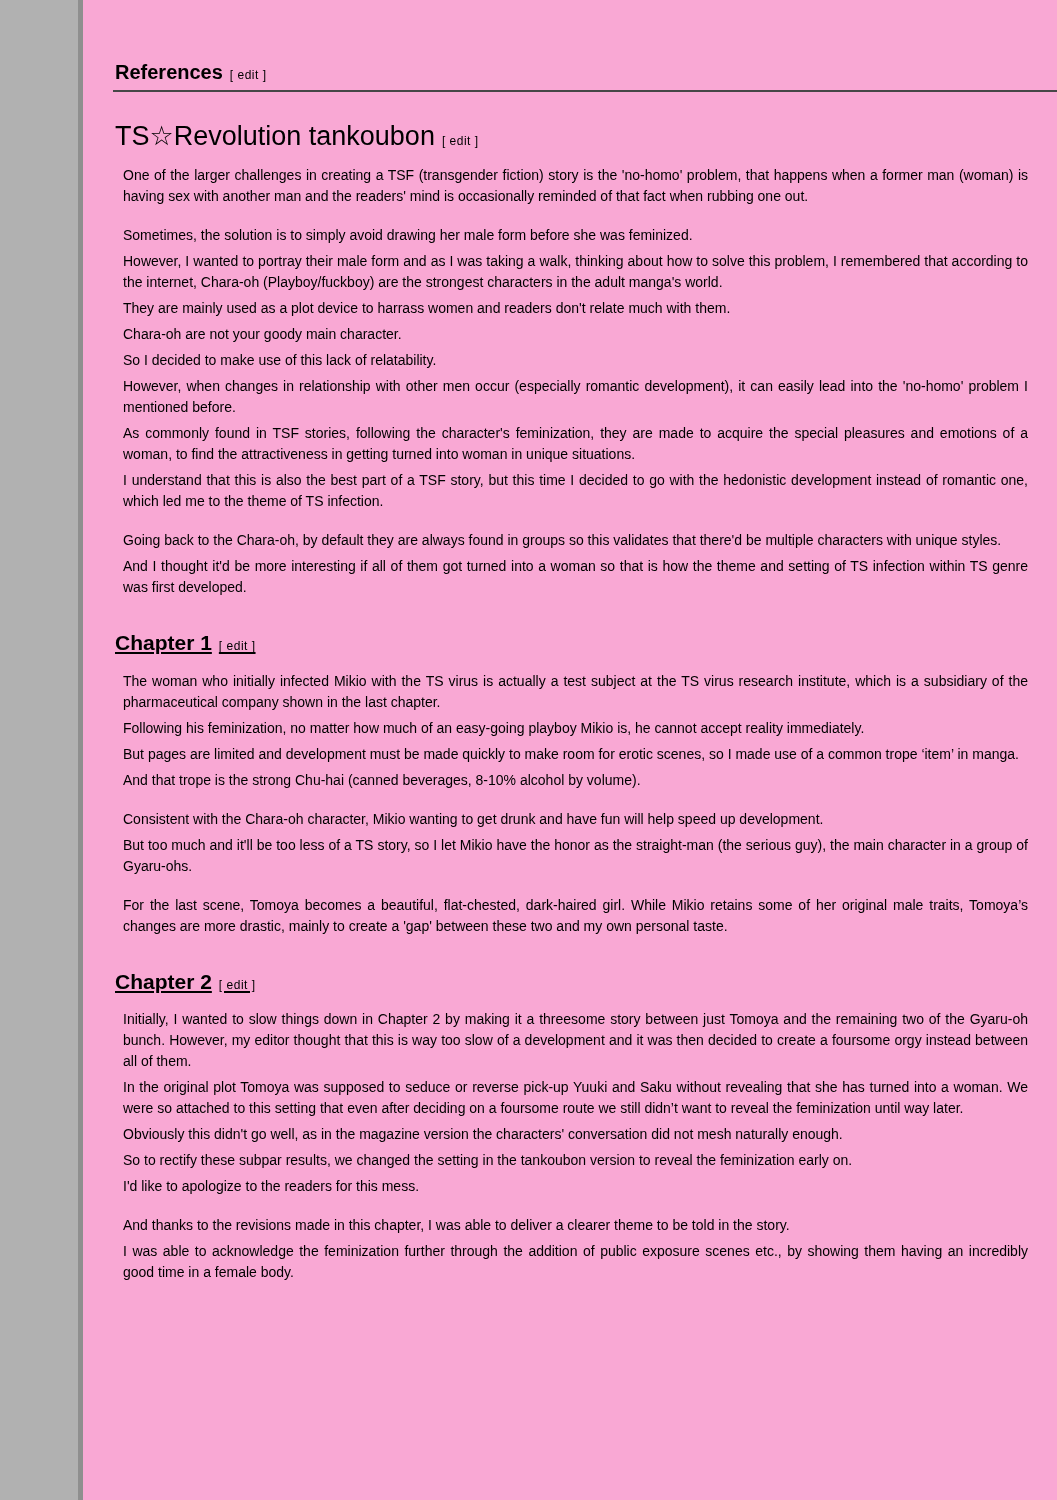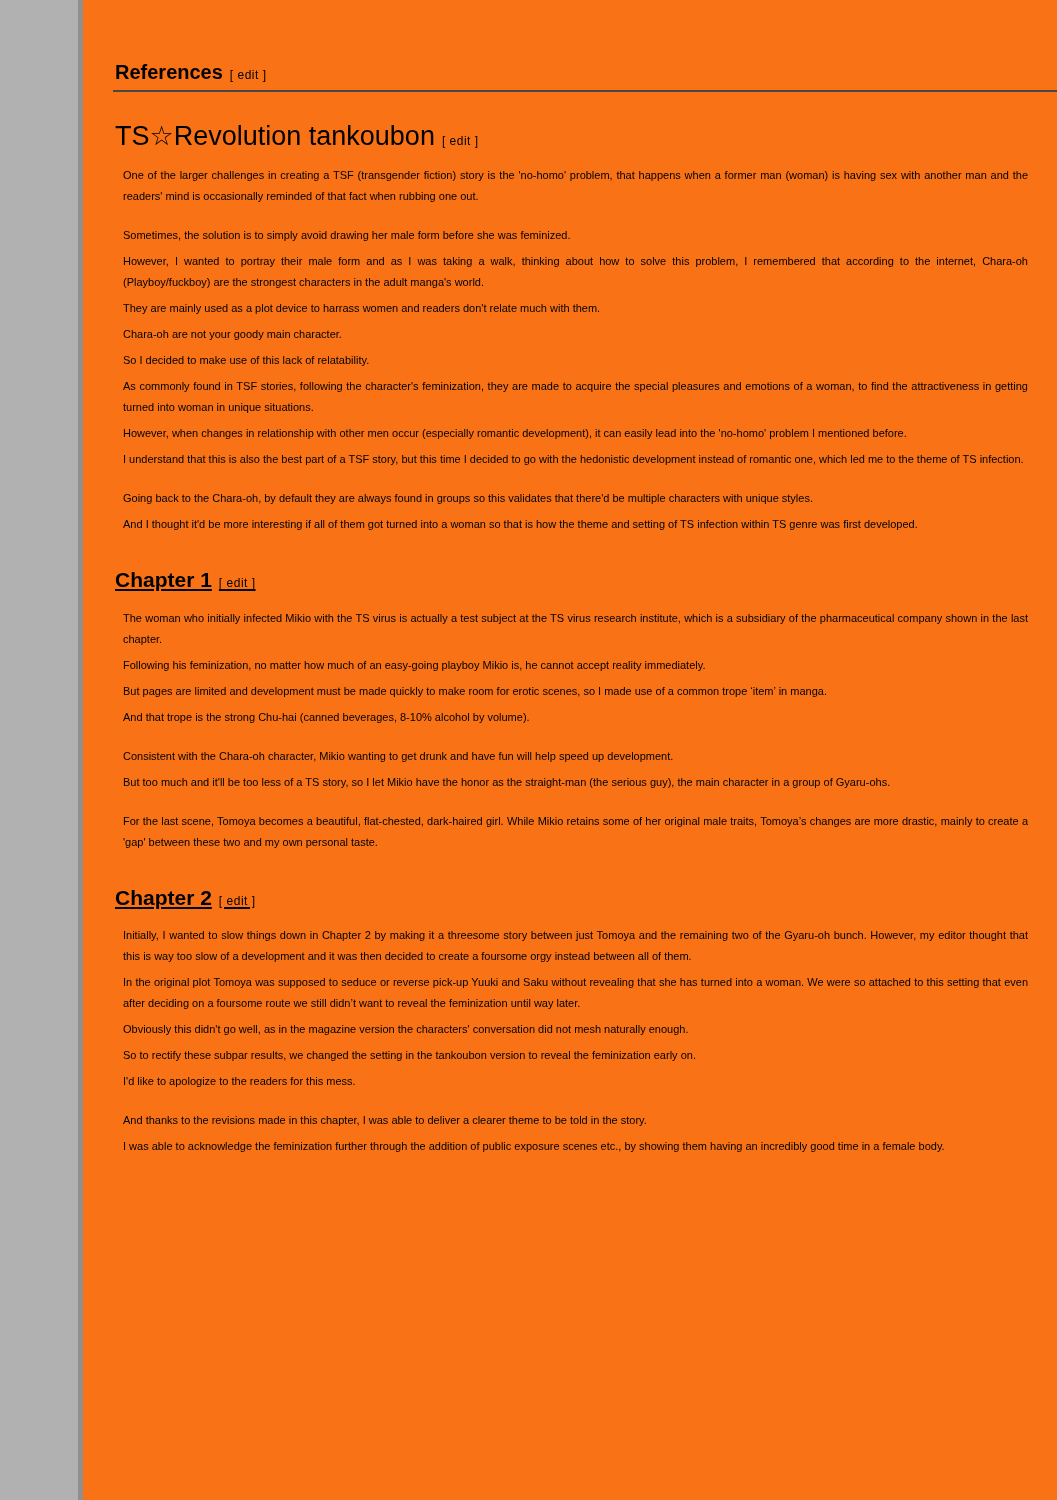--- a/index.html
+++ b/index.html
@@ -23,21 +23,21 @@
     bottom: 0;
     width: 5px;
     background: #8f8f8f;
   }
   .page {
     position: absolute;
     left: 83px;
     top: 0;
     right: 0;
     bottom: 0;
-    background: #f97316;
+    background: #f9a8d4;
     box-sizing: border-box;
     padding: 0 29px 40px 32px;
   }
   h2.refs-heading {
     font-size: 20px;
     font-weight: bold;
     line-height: 1.2;
     margin: 60px 0 0 0;
   }
   .rule {
@@ -61,21 +61,21 @@
   .edit-link {
     font-size: 12px;
     font-weight: normal;
     color: #000;
     text-decoration: none;
     margin-left: 7px;
     letter-spacing: 0.5px;
     cursor: pointer;
   }
   .paragraphs p {
-    font-size: 11px;
+    font-size: 14px;
     line-height: 21px;
     text-align: justify;
     margin: 0 0 5px 8px;
   }
   .paragraphs p.gap {
     margin-top: 18px;
   }
 </style>
 </head>
 <body>
@@ -90,22 +90,22 @@
 
     <section>
       <h1 class="doc-title"><span>TS☆Revolution tankoubon</span><a class="edit-link">[ edit ]</a></h1>
       <div class="paragraphs">
           <p>One of the larger challenges in creating a TSF (transgender fiction) story is the 'no-homo' problem, that happens when a former man (woman) is having sex with another man and the readers' mind is occasionally reminded of that fact when rubbing one out.</p>
           <p class="gap">Sometimes, the solution is to simply avoid drawing her male form before she was feminized.</p>
           <p>However, I wanted to portray their male form and as I was taking a walk, thinking about how to solve this problem, I remembered that according to the internet, Chara-oh (Playboy/fuckboy) are the strongest characters in the adult manga's world.</p>
           <p>They are mainly used as a plot device to harrass women and readers don't relate much with them.</p>
           <p>Chara-oh are not your goody main character.</p>
           <p>So I decided to make use of this lack of relatability.</p>
+          <p>However, when changes in relationship with other men occur (especially romantic development), it can easily lead into the 'no-homo' problem I mentioned before.</p>
           <p>As commonly found in TSF stories, following the character's feminization, they are made to acquire the special pleasures and emotions of a woman, to find the attractiveness in getting turned into woman in unique situations.</p>
-          <p>However, when changes in relationship with other men occur (especially romantic development), it can easily lead into the 'no-homo' problem I mentioned before.</p>
           <p>I understand that this is also the best part of a TSF story, but this time I decided to go with the hedonistic development instead of romantic one, which led me to the theme of TS infection.</p>
           <p class="gap">Going back to the Chara-oh, by default they are always found in groups so this validates that there'd be multiple characters with unique styles.</p>
           <p>And I thought it'd be more interesting if all of them got turned into a woman so that is how the theme and setting of TS infection within TS genre was first developed.</p>
         </div>
     </section>
 
     <section>
       <h3 class="chapter-heading"><span>Chapter 1</span><a class="edit-link">[ edit ]</a></h3>
       <div class="paragraphs">
           <p>The woman who initially infected Mikio with the TS virus is actually a test subject at the TS virus research institute, which is a subsidiary of the pharmaceutical company shown in the last chapter.</p>

